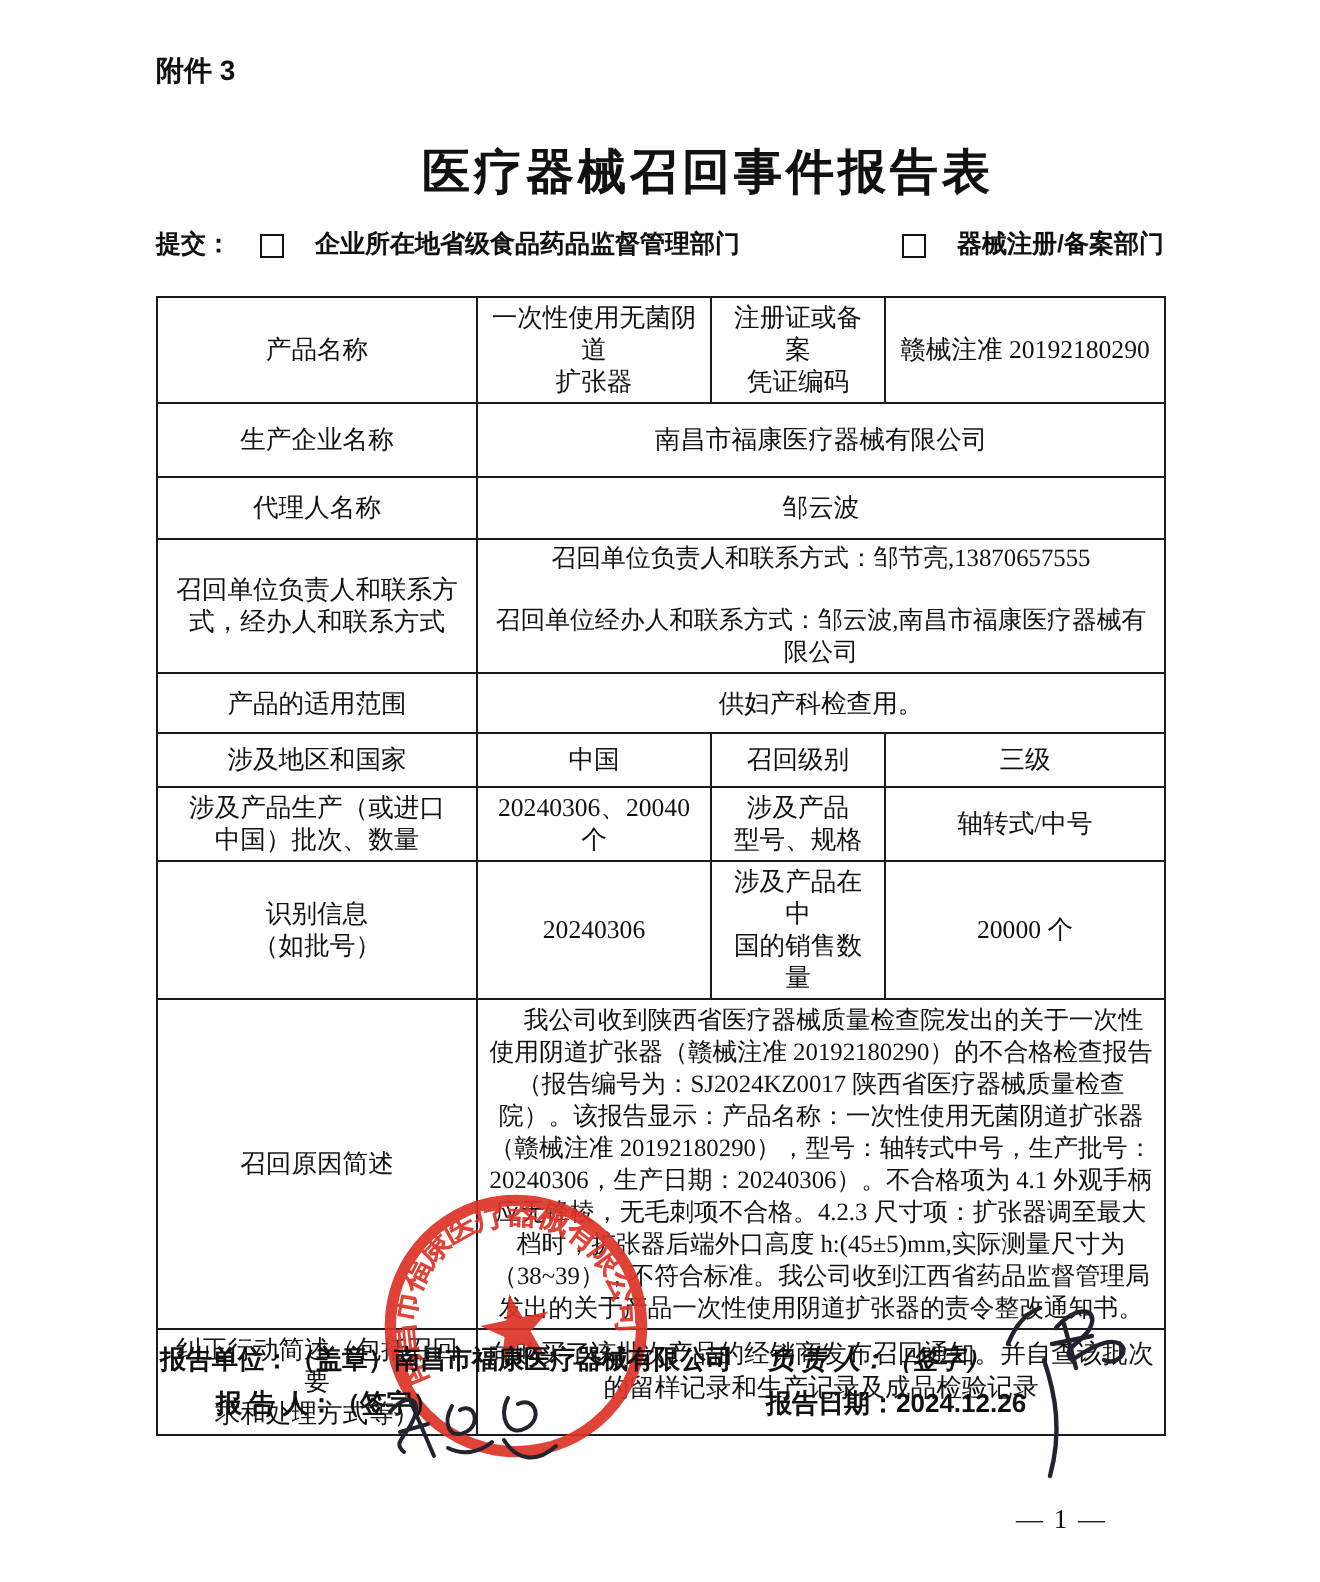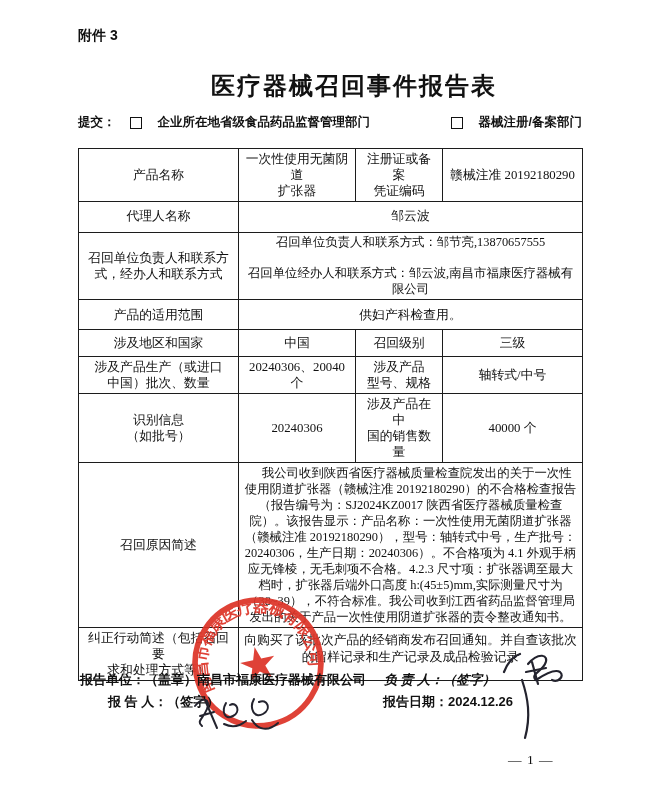--- a/index.html
+++ b/index.html
@@ -14,21 +14,21 @@
   .title{left:0;right:0;top:70px;text-align:center;font-weight:bold;font-size:24px;
     letter-spacing:2px;font-family:"Liberation Serif","DejaVu Serif",serif;padding-left:48px;}
   .submit-row{left:78px;width:504px;top:114px;display:flex;justify-content:space-between;
     font-family:"Liberation Sans","DejaVu Sans",sans-serif;font-weight:bold;font-size:12.5px;}
   .submit-item{display:flex;align-items:center;gap:14px;}
   .cbox{display:inline-block;width:10px;height:10px;border:1.2px solid #111;margin-right:2px;}
   table.form{position:absolute;left:78px;top:148px;width:504px;border-collapse:collapse;
     table-layout:fixed;font-size:12.8px;}
   table.form td{border:1.2px solid #1c1c1c;text-align:center;vertical-align:middle;
     padding:2px 5px;white-space:pre-line;line-height:16px;}
-  tr.r1{height:36px;} tr.r2{height:37px;} tr.r3{height:31px;font-family:Liberation Mono, monospace;}
+  tr.r1{height:36px;} tr.r2{height:37px;} tr.r3{height:31px;}
   tr.r4{height:63px;} tr.r5{height:30px;} tr.r6{height:27px;}
   tr.r7{height:36px;} tr.r8{height:35px;} tr.r9{height:164px;} tr.r10{height:51px;}
   td.just{text-align:justify;vertical-align:top;text-indent:1em;
     line-height:20.4px;font-size:12.4px;padding:3px 6px;white-space:normal;}
   tr.r4 td.v{line-height:15.5px;font-size:12.4px;}
   tr.r10 td.v{line-height:17px;vertical-align:top;padding-top:4px;}
   .footer-line{left:80px;width:502px;font-family:"Liberation Sans","DejaVu Sans",sans-serif;
     font-weight:bold;font-size:13px;}
   .fl1{top:671px;}
   .fl2{top:693px;padding-left:28px;}
@@ -67,20 +67,24 @@
     </colgroup>
   <tbody>
       <tr class="r1">
     <td class="lbl">产品名称</td>
     <td class="v">一次性使用无菌阴道
 扩张器</td>
     <td class="lbl">注册证或备案
 凭证编码</td>
     <td class="v">赣械注准 20192180290</td>
   </tr>
+  <tr class="r2">
+    <td class="lbl">生产企业名称</td>
+    <td class="v" colspan="3">南昌市福康医疗器械有限公司</td>
+  </tr>
   <tr class="r3">
     <td class="lbl">代理人名称</td>
     <td class="v" colspan="3">邹云波</td>
   </tr>
   <tr class="r4">
     <td class="lbl">召回单位负责人和联系方
 式，经办人和联系方式</td>
     <td class="v" colspan="3">召回单位负责人和联系方式：邹节亮,13870657555
 
 召回单位经办人和联系方式：邹云波,南昌市福康医疗器械有限公司</td>
@@ -102,21 +106,21 @@
     <td class="lbl">涉及产品
 型号、规格</td>
     <td class="v">轴转式/中号</td>
   </tr>
   <tr class="r8">
     <td class="lbl">识别信息
 （如批号）</td>
     <td class="v">20240306</td>
     <td class="lbl">涉及产品在中
 国的销售数量</td>
-    <td class="v">40000 个</td>
+    <td class="v">20000 个</td>
   </tr>
   <tr class="r9">
     <td class="lbl">召回原因简述</td>
     <td class="just" colspan="3">我公司收到陕西省医疗器械质量检查院发出的关于一次性使用阴道扩张器（赣械注准 20192180290）的不合格检查报告（报告编号为：SJ2024KZ0017 陕西省医疗器械质量检查院）。该报告显示：产品名称：一次性使用无菌阴道扩张器（赣械注准 20192180290），型号：轴转式中号，生产批号：20240306，生产日期：20240306）。不合格项为 4.1 外观手柄应无锋棱，无毛刺项不合格。4.2.3 尺寸项：扩张器调至最大档时，扩张器后端外口高度 h:(45±5)mm,实际测量尺寸为（38~39），不符合标准。我公司收到江西省药品监督管理局发出的关于产品一次性使用阴道扩张器的责令整改通知书。</td>
   </tr>
   <tr class="r10">
     <td class="lbl">纠正行动简述（包括召回要
 求和处理方式等）</td>
     <td class="v" colspan="3">向购买了该批次产品的经销商发布召回通知。并自查该批次的留样记录和生产记录及成品检验记录</td>
   </tr>

